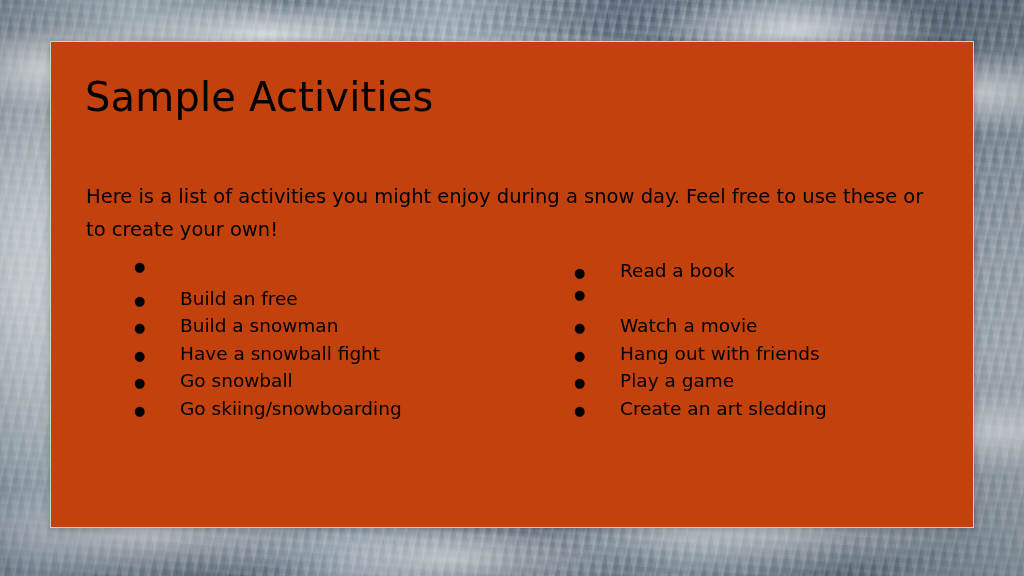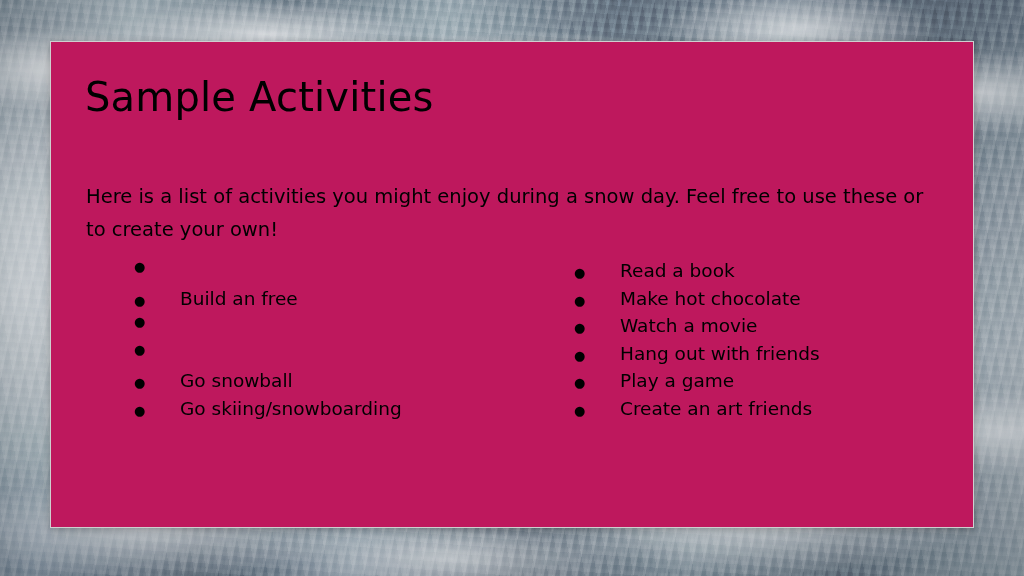--- a/index.html
+++ b/index.html
@@ -58,21 +58,21 @@
     background: radial-gradient(ellipse at 50% 45%, rgba(0,0,0,0) 45%, rgba(30,40,50,0.30) 100%);
   }
 
   
   .content-card {
     position: absolute;
     left: 50px;
     top: 41px;
     width: 924px;
     height: 487px;
-    background: #be185d;
+    background: #c2410c;
     border: 1px solid #cfcfcf;
     box-shadow: 0 2px 8px rgba(0,0,0,0.25);
     box-sizing: border-box;
   }
 
   .slide-title {
     position: absolute;
     left: 34px;
     top: 32px;
     font-family: "DejaVu Sans", sans-serif;
@@ -150,56 +150,57 @@
       <div class="bullet-col left">
         <div class="bullet-row">
           <span class="bullet-dot">●</span>
         </div>
         <div class="bullet-row">
           <span class="bullet-dot">●</span>
           <span class="bullet-text">Build an free</span>
         </div>
         <div class="bullet-row">
           <span class="bullet-dot">●</span>
-        </div>
-        <div class="bullet-row">
-          <span class="bullet-dot">●</span>
+          <span class="bullet-text">Build a snowman</span>
+        </div>
+        <div class="bullet-row">
+          <span class="bullet-dot">●</span>
+          <span class="bullet-text">Have a snowball fight</span>
         </div>
         <div class="bullet-row">
           <span class="bullet-dot">●</span>
           <span class="bullet-text">Go snowball</span>
         </div>
         <div class="bullet-row">
           <span class="bullet-dot">●</span>
           <span class="bullet-text">Go skiing/snowboarding</span>
         </div>
       </div>
 
       <div class="bullet-col right">
         <div class="bullet-row">
           <span class="bullet-dot">●</span>
           <span class="bullet-text">Read a book</span>
         </div>
         <div class="bullet-row">
           <span class="bullet-dot">●</span>
-          <span class="bullet-text">Make hot chocolate</span>
         </div>
         <div class="bullet-row">
           <span class="bullet-dot">●</span>
           <span class="bullet-text">Watch a movie</span>
         </div>
         <div class="bullet-row">
           <span class="bullet-dot">●</span>
           <span class="bullet-text">Hang out with friends</span>
         </div>
         <div class="bullet-row">
           <span class="bullet-dot">●</span>
           <span class="bullet-text">Play a game</span>
         </div>
         <div class="bullet-row">
           <span class="bullet-dot">●</span>
-          <span class="bullet-text">Create an art friends</span>
+          <span class="bullet-text">Create an art sledding</span>
         </div>
       </div>
 
     </div>
   </div>
 </div>
 
 </body></html>

